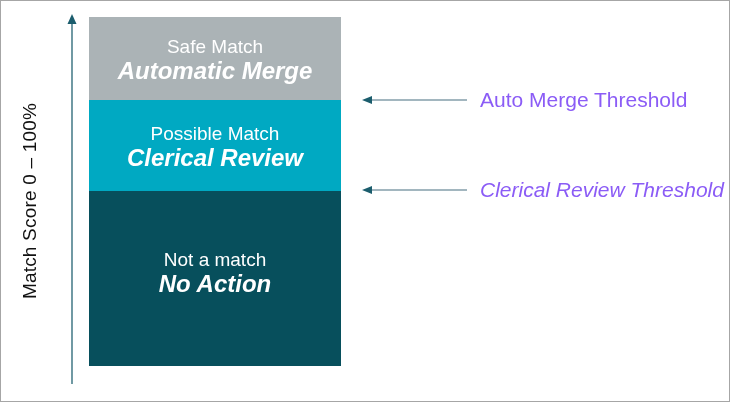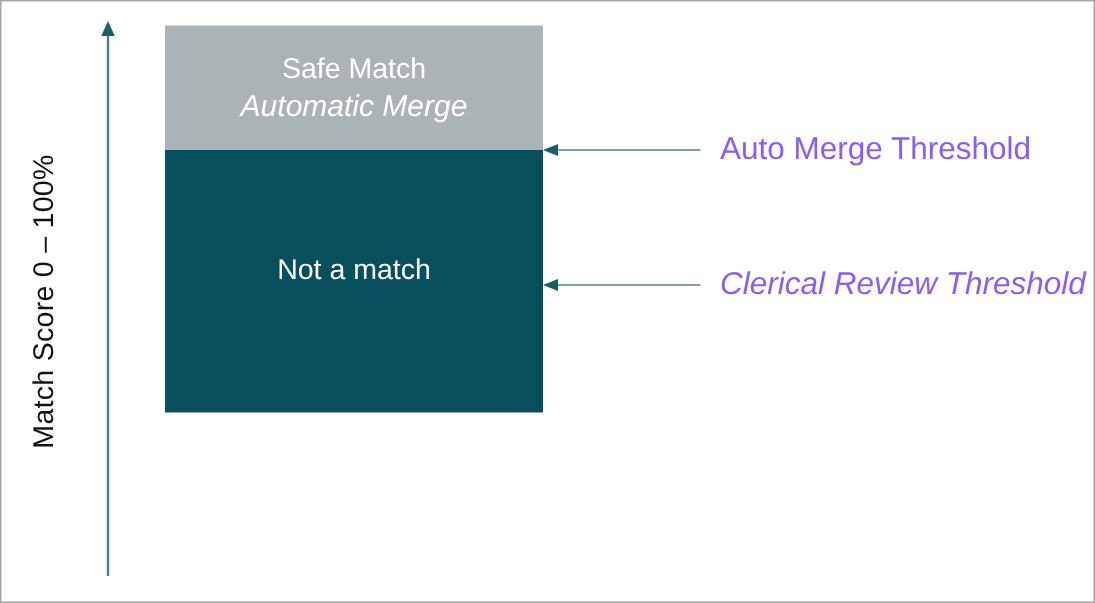--- a/index.html
+++ b/index.html
@@ -27,40 +27,40 @@
   }
 
   
   .axis-arrow { position: absolute; left: 64px; top: 12px; }
   .axis-arrow line { stroke: var(--axis-line, #4d808d); stroke-width: 1.6; }
   .axis-arrow path { fill: var(--arrow-head, #1b5d6d); }
 
   
   .bar {
     position: absolute;
-    left: 109px;
+    left: 88px;
     top: 16px;
     width: 252px;
     height: 367px;
     display: flex;
     flex-direction: column;
   }
   .segment {
     display: flex;
     flex-direction: column;
     align-items: center;
     justify-content: center;
     text-align: center;
     color: var(--text-light, #ffffff);
   }
   .seg-safe     { height: 83px; background: var(--safe-match-bg, #abb3b6); }
   .seg-possible { height: 91px; background: var(--possible-match-bg, #00a9c2); }
   .seg-notmatch { height: 175px; background: var(--not-match-bg, #074f5c); padding-bottom: 13px; box-sizing: border-box; }
   .seg-title  { font-size: 19px; line-height: 24px; }
-  .seg-action { font-size: 20px; line-height: 24px; font-weight: normal; font-style: italic; }
+  .seg-action { font-size: 24px; line-height: 24px; font-weight: bold; font-style: italic; }
 
   
   .th-arrow { position: absolute; }
   .th-arrow line { stroke: var(--arrow-line, #839eaa); stroke-width: 1.3; }
   .th-arrow path { fill: var(--arrow-head, #1b5d6d); }
   .th-arrow-1 { left: 361px; top: 93px; }
   .th-arrow-2 { left: 361px; top: 183px; }
 
   
   .th-label {
@@ -86,23 +86,28 @@
     <path d="M7 1 L11.5 11 L2.5 11 Z"></path>
   </svg>
 
   <div class="bar">
 
     <div class="segment seg-safe">
       <div class="seg-title">Safe Match</div>
       <div class="seg-action">Automatic Merge</div>
     </div>
 
+    <div class="segment seg-possible">
+      <div class="seg-title">Possible Match</div>
+      <div class="seg-action">Clerical Review</div>
+    </div>
 
     <div class="segment seg-notmatch">
       <div class="seg-title">Not a match</div>
+      <div class="seg-action">No Action</div>
     </div>
 
   </div>
 
   <svg class="th-arrow th-arrow-1" width="106" height="12" viewBox="0 0 106 12">
     <line x1="105" y1="6" x2="9" y2="6"></line>
     <path d="M0 6 L10 2 L10 10 Z"></path>
   </svg>
   <div class="th-label th-label-1">Auto Merge Threshold</div>
 

